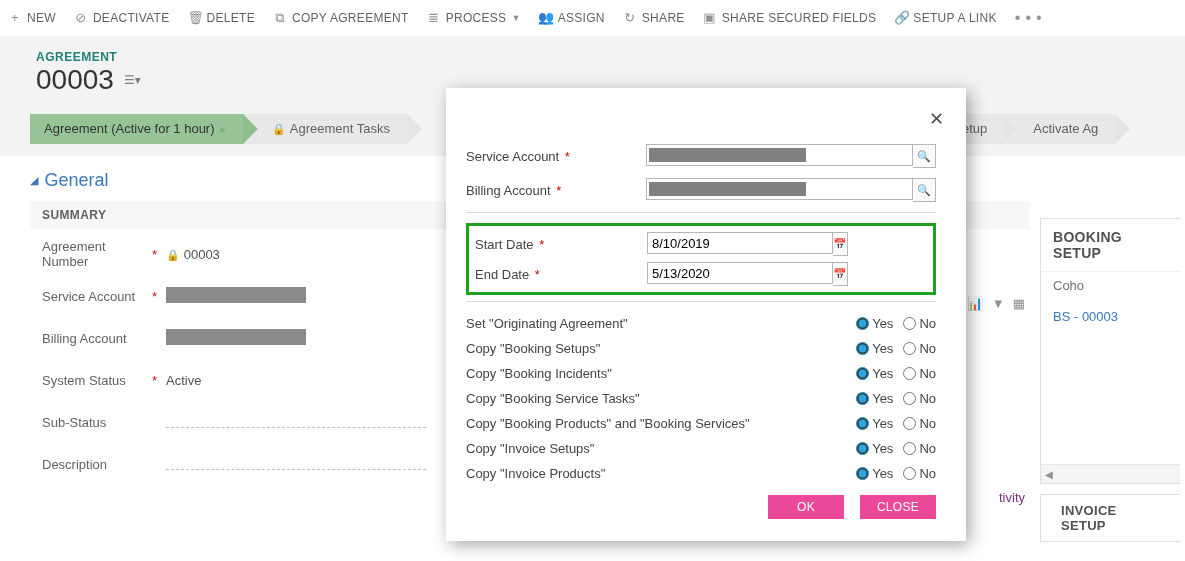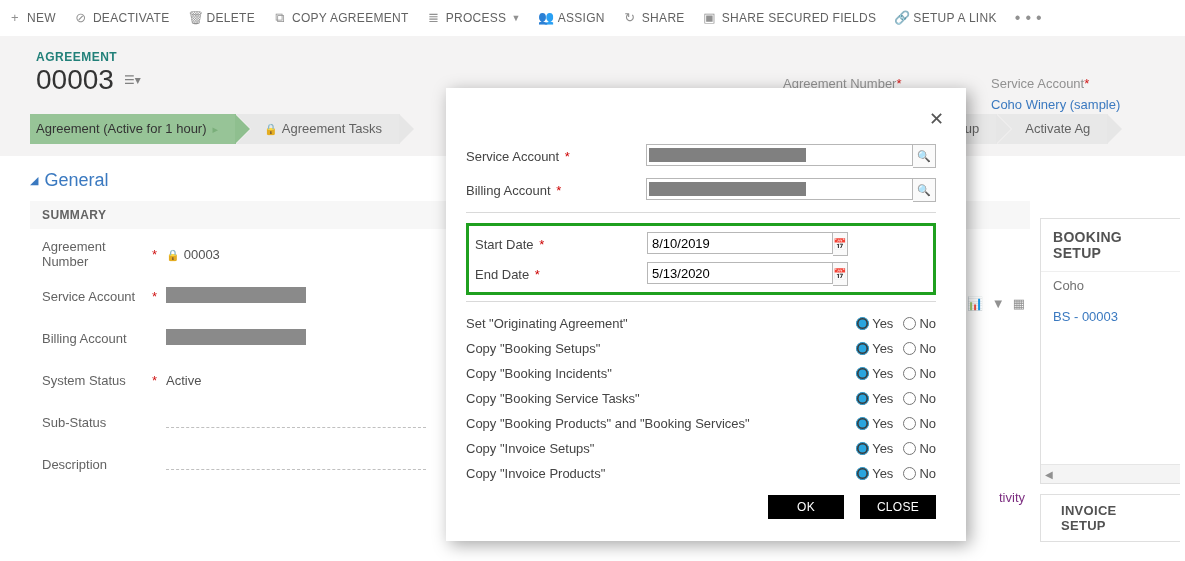--- a/index.html
+++ b/index.html
@@ -16,21 +16,21 @@
 .titleblk .viewsel{font-size:12px;color:#777}
 .summaryrow{display:flex;position:absolute;top:36px;right:0}
 .summarycell{width:180px;padding:4px 14px;font-size:13px}
 .summarycell .lbl{color:#888;font-size:13px}
 .summarycell .req{color:#c00}
 .summarycell .val{margin-top:6px;color:#444}
 .summarycell .link{color:#2a6ebb}
 .lockico{color:#888;margin-right:4px;font-size:12px}
 .chevrons{display:flex;align-items:center;height:30px;margin:14px 0 0 30px;overflow:hidden}
 .chev{position:relative;height:30px;line-height:30px;background:#e6e6e6;color:#555;padding:0 18px 0 28px;font-size:13px;white-space:nowrap}
-.chev.first{padding-left:6px}
+.chev.first{padding-left:14px}
 .chev.active{background:#8fbf8f;color:#222}
 .chev::after{content:"";position:absolute;right:-14px;top:0;border-left:15px solid #e6e6e6;border-top:15px solid transparent;border-bottom:15px solid transparent;z-index:2}
 .chev.active::after{border-left-color:#8fbf8f}
 .chev::before{content:"";position:absolute;left:0;top:0;border-left:15px solid #fff;border-top:15px solid transparent;border-bottom:15px solid transparent;display:none}
 .chev.notfirst::before{display:block;border-left-color:#f3f2f2}
 .flagico{color:#6fa96f;margin-left:6px;font-size:11px}
 .lockinchev{font-size:11px;color:#888;margin-right:4px}
 .body{display:flex;padding:14px 0 0 30px}
 .leftcol{flex:0 0 1000px}
 .rightcol{flex:0 0 140px;padding-left:10px}
@@ -67,21 +67,21 @@
 .mfield .redact{flex:1;height:22px;border:1px solid #b7b7b7;box-sizing:border-box;display:flex;align-items:center;padding:2px}
 .mfield .redact span{display:inline-block;background:#808080;height:14px;width:60%}
 .modal hr{border:none;border-top:1px solid #d9d9d9;margin:6px 0 14px 0}
 .greenbox{border:3px solid #1fa01f;padding:6px 6px;margin:-4px 0 6px 0}
 .dateinp{display:flex;width:165px}
 .dateinp input{flex:1;height:22px;border:1px solid #b7b7b7;font-size:13px;padding:0 4px;box-sizing:border-box}
 .dateinp .cal{width:22px;height:22px;border:1px solid #b7b7b7;border-left:none;background:#fafafa;display:flex;align-items:center;justify-content:center;font-size:11px;color:#666}
 .modal .yn{display:flex;gap:10px;justify-content:flex-end;flex:1;font-size:13px;color:#444}
 .modal .yn label{display:flex;align-items:center;gap:3px}
 .modal .btns{display:flex;gap:16px;justify-content:flex-end;margin-top:14px}
-.modal .btn{background:#000000;color:#fff;font-size:12px;padding:5px 0;width:76px;text-align:center;border:none;cursor:pointer;letter-spacing:.3px}
+.modal .btn{background:#ec4899;color:#fff;font-size:12px;padding:5px 0;width:76px;text-align:center;border:none;cursor:pointer;letter-spacing:.3px}
 input[type=radio]{accent-color:#2aa5de;margin:0}
 </style>
 </head>
 <body>
 
 <div class="cmdbar">
   <div class="cmd">
       <span class="ico">+</span>
       <span>NEW</span>
     </div>
@@ -123,30 +123,20 @@
     </div>
 </div>
 
 <div class="headerband">
   <div class="titleblk">
     <div class="lbl">AGREEMENT</div>
     <div class="big">
         <span>00003</span>
         <span class="viewsel">☰▾</span>
       </div>
-  </div>
-  <div class="summaryrow">
-    <div class="summarycell">
-      <div class="lbl"><span>Agreement Number</span><span class="req">*</span></div>
-      <div class="val"><span class="lockico">🔒</span><span>00003</span></div>
-    </div>
-    <div class="summarycell">
-      <div class="lbl"><span>Service Account</span><span class="req">*</span></div>
-      <div class="val link">Coho Winery (sample)</div>
-    </div>
   </div>
 
   <div class="chevrons">
     <div class="chev active first"><span>Agreement (Active for 1 hour)</span><span class="flagico">▸</span></div>
     <div class="chev notfirst"><span class="lockinchev">🔒</span><span>Agreement Tasks</span></div>
     <div class="chev notfirst" style="margin-left:500px"><span>ce Setup</span></div>
     <div class="chev notfirst"><span>Activate Ag</span></div>
   </div>
 </div>
 

